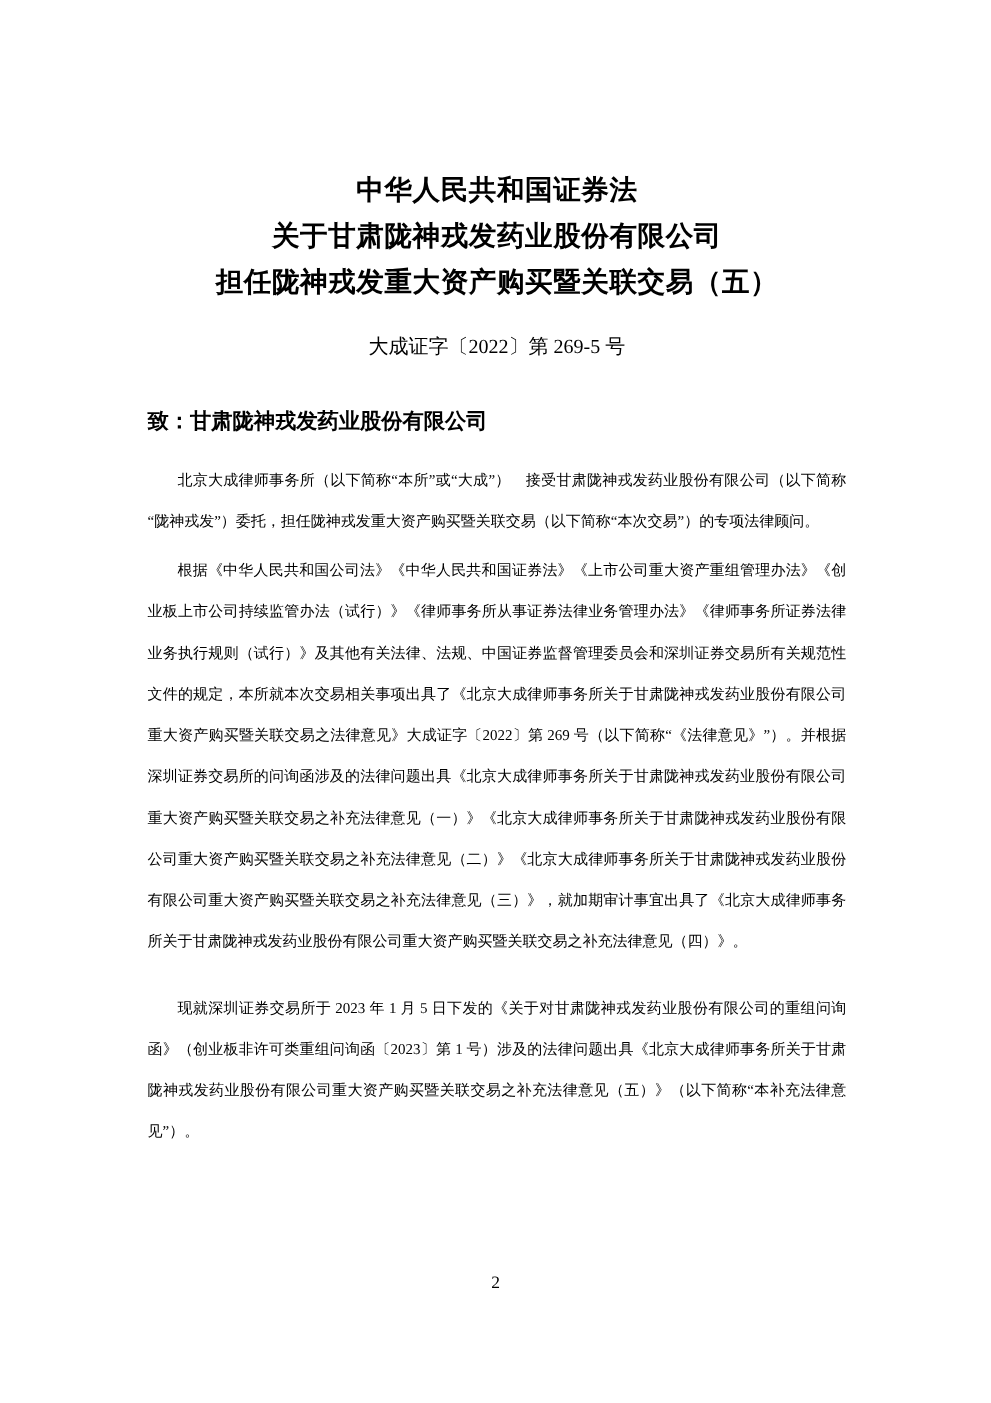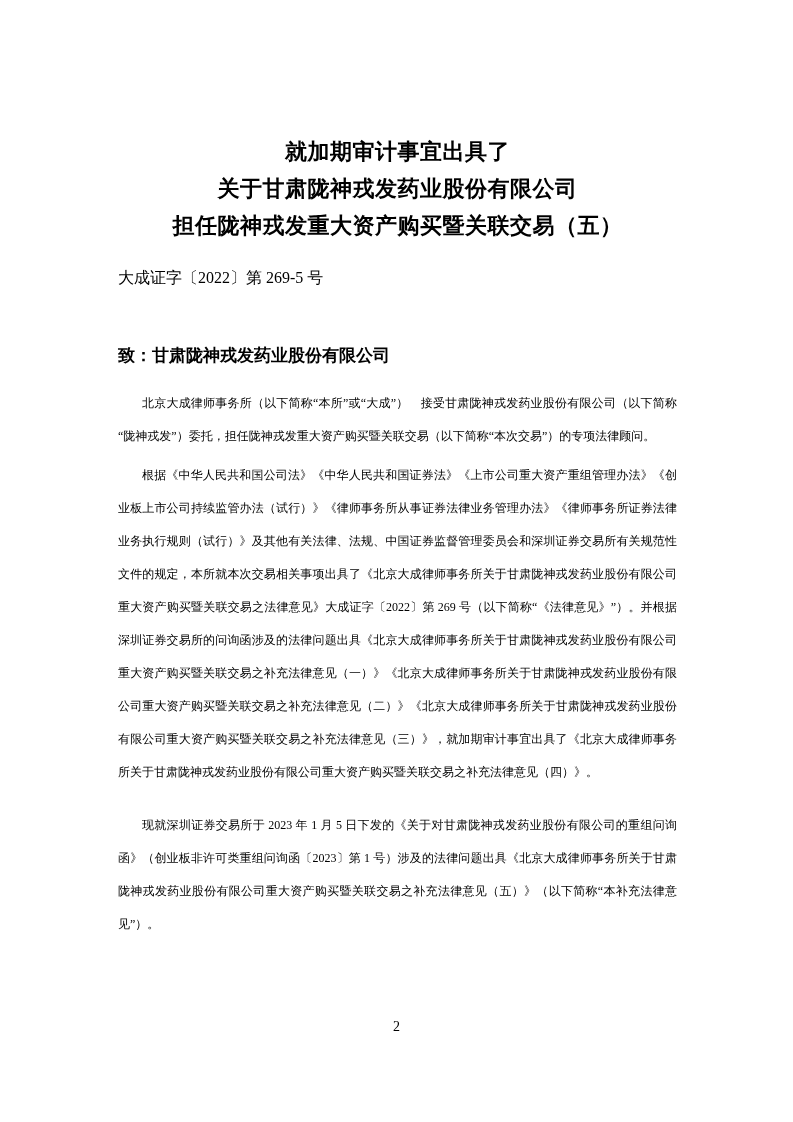--- a/index.html
+++ b/index.html
@@ -23,24 +23,24 @@
     text-align: center;
     font-weight: 700;
     font-size: 22px;
     line-height: 37px;
     letter-spacing: 0.5px;
   }
   .ref-number {
     margin-top: 22px;
     font-size: 16px;
     line-height: 24px;
-    text-align: left;
+    text-align: center;
   }
   .addressee {
-    margin-top: 54px;
+    margin-top: 35px;
     font-size: 17px;
     line-height: 24px;
     font-weight: 700;
   }
   .body-para {
     margin: 19px 0 0 0;
     font-size: 12px;
     line-height: 33px;
     text-align: justify;
     text-indent: 2em;
@@ -57,21 +57,21 @@
     font-size: 14px;
     line-height: 16px;
   }
 </style>
 </head>
 <body>
 
 <div class="page">
 
   <header class="doc-title">
-    <div>就加期审计事宜出具了</div>
+    <div>中华人民共和国证券法</div>
     <div>关于甘肃陇神戎发药业股份有限公司</div>
     <div>担任陇神戎发重大资产购买暨关联交易（五）</div>
   </header>
 
   <div class="ref-number">大成证字〔2022〕第 269-5 号</div>
 
   <div class="addressee">致：甘肃陇神戎发药业股份有限公司</div>
 
   <p class="body-para p1">北京大成律师事务所（以下简称“本所”或“大成”）　接受甘肃陇神戎发药业股份有限公司（以下简称“陇神戎发”）委托，担任陇神戎发重大资产购买暨关联交易（以下简称“本次交易”）的专项法律顾问。</p>
 

